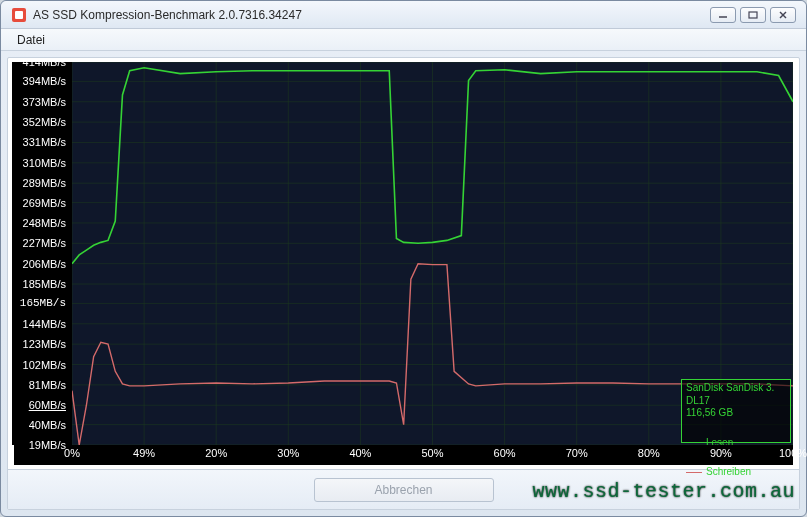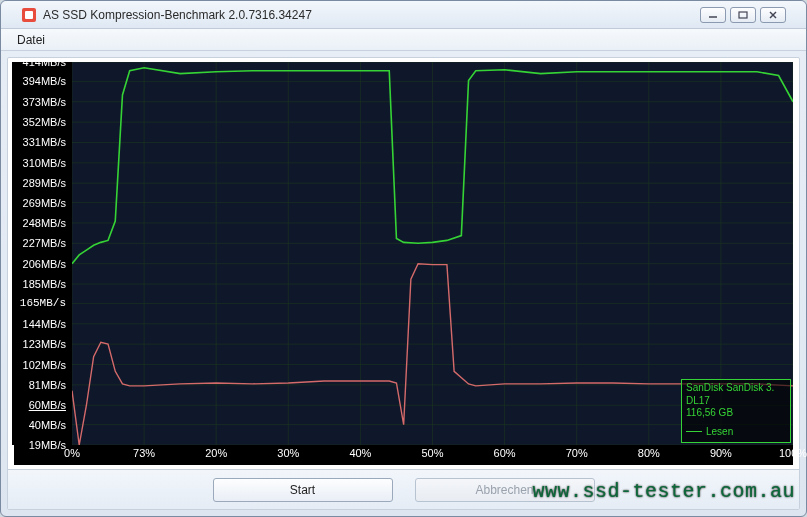--- a/index.html
+++ b/index.html
@@ -17,21 +17,21 @@
     background: linear-gradient(#e8eef6, #dde6f0);
     border: 1px solid #7a8aa0;
     border-radius: 6px;
     display: flex;
     flex-direction: column;
   }
   .titlebar {
     height: 28px;
     display: flex;
     align-items: center;
-    padding: 0 20px;
+    padding: 0 10px;
     background: linear-gradient(#f3f7fc, #dfe8f3);
     border-bottom: 1px solid #c0cad8;
     border-radius: 6px 6px 0 0;
   }
   .app-icon {
     width: 16px; height: 16px;
     margin-right: 6px;
     display: inline-block;
   }
   .app-icon svg { display:block; }
@@ -101,21 +101,21 @@
   .legend-box {
     position: absolute; right: 2px; bottom: 2px;
     width: 110px; height: 64px;
     border: 1px solid #35d335;
     background: rgba(0,0,0,0.6);
     color: #35d335;
     font-size: 10px;
     padding: 2px 4px;
     line-height: 1.25;
   }
-  .legend-row { display: flex; align-items: center; gap: 4px; margin-top: 6px; font-size: 10px;}
+  .legend-row { display: flex; align-items: center; gap: 4px; margin-top: 17px; font-size: 10px;}
   .legend-swatch { width: 16px; height: 0; border-top: 1.5px solid; }
   .watermark {
     position: absolute;
     right: 4px; bottom: 6px;
     color: #0c6a3a;
     font-family: "Courier New", monospace;
     font-size: 20px;
     letter-spacing: 0.5px;
     text-shadow: 0 0 2px #000;
     pointer-events: none;
@@ -249,34 +249,33 @@
             <span>Lesen</span>
           </div>
           <div class="legend-row">
             <span class="legend-swatch" id="sw-write" style="border-color: rgb(212, 106, 106);"></span>
             <span>Schreiben</span>
           </div>
         </div>
       </div>
       <div class="x-axis" id="x-axis">
           <div class="x-tick" style="left: 0%;">0%</div>
-          <div class="x-tick" style="left: 10%;">73%</div>
+          <div class="x-tick" style="left: 10%;">49%</div>
           <div class="x-tick" style="left: 20%;">20%</div>
           <div class="x-tick" style="left: 30%;">30%</div>
           <div class="x-tick" style="left: 40%;">40%</div>
           <div class="x-tick" style="left: 50%;">50%</div>
           <div class="x-tick" style="left: 60%;">60%</div>
           <div class="x-tick" style="left: 70%;">70%</div>
           <div class="x-tick" style="left: 80%;">80%</div>
           <div class="x-tick" style="left: 90%;">90%</div>
           <div class="x-tick" style="left: 100%;">100%</div>
         </div>
     </div>
 
     <div class="button-bar">
-      <div class="btn">Start</div>
       <div class="btn disabled">Abbrechen</div>
     </div>
 
     <div class="watermark">www.ssd-tester.com.au</div>
   </div>
 
 </div>
 
 </body></html>

